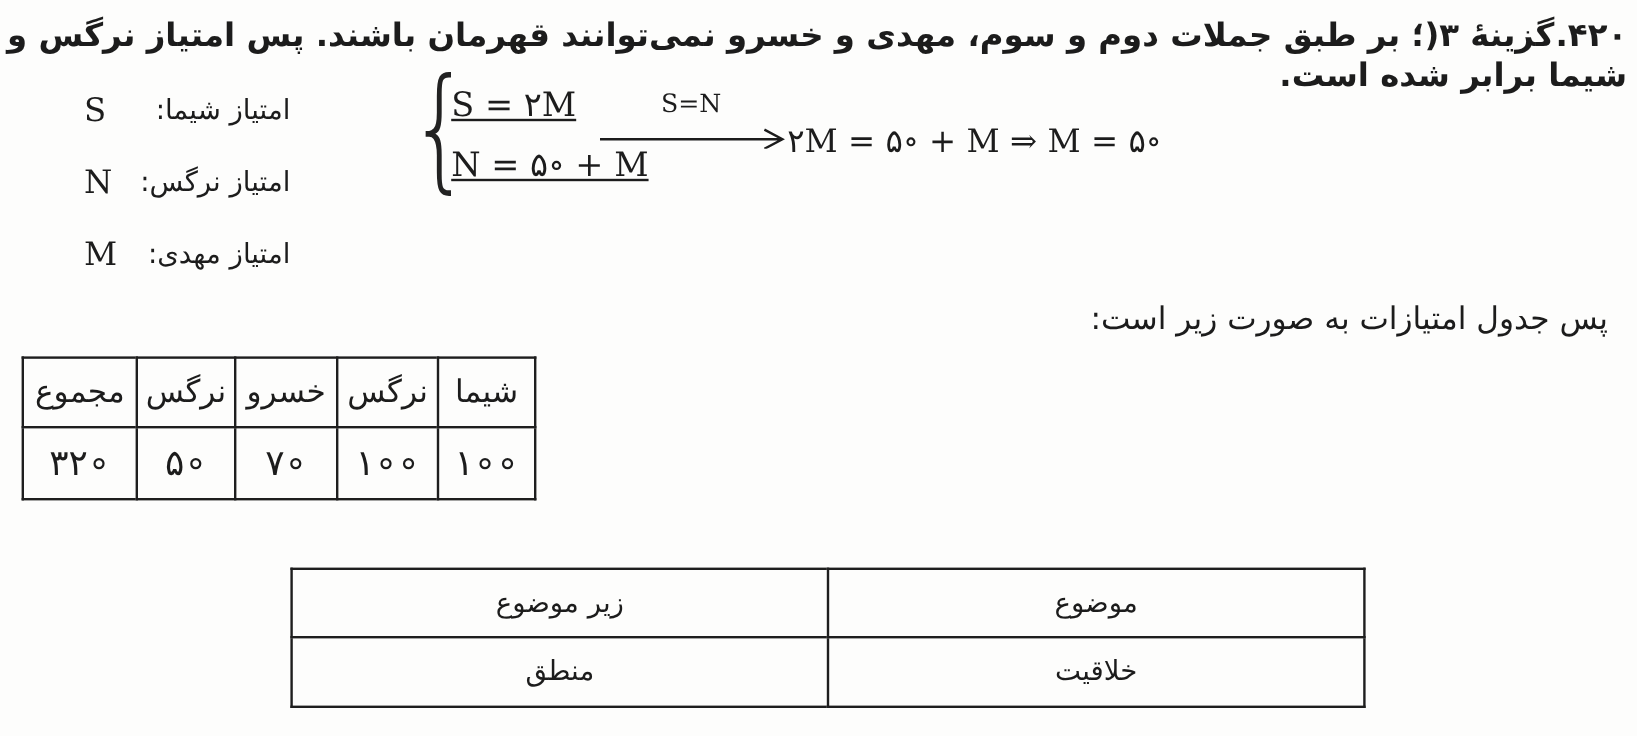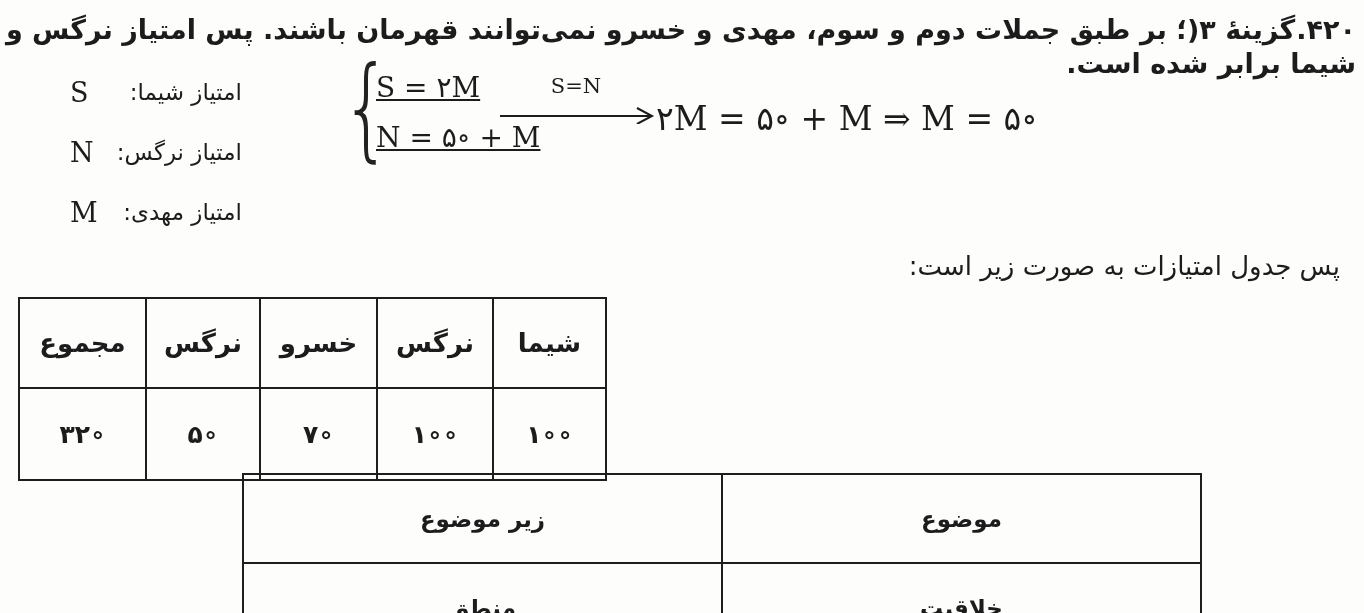--- a/index.html
+++ b/index.html
@@ -45,36 +45,36 @@
     font-size:28px;height:50px;line-height:50px;white-space:nowrap;text-decoration:underline;
   }
   .rxn-arrow{left:498px;top:72px}
   .rxn-arrow text{
     font-family:"DejaVu Serif","DejaVu Sans",serif;
     font-size:21px;fill:#1c1c1c;
   }
   .result-eq{
     left:656px;top:100px;
     direction:ltr;unicode-bidi:isolate;white-space:nowrap;
-    font-family:"DejaVu Serif","DejaVu Sans",serif;font-size:33px;line-height:38px;
+    font-family:"DejaVu Serif","DejaVu Sans",serif;font-size:27px;line-height:38px;
   }
 
   
   .table-intro{
     top:250px;right:24px;direction:rtl;text-align:right;
     font-size:26px;line-height:32px;
   }
 
   
   table{border-collapse:collapse;table-layout:fixed;direction:rtl}
-  td,th{border:2px solid #1e1e1e;text-align:center;vertical-align:middle;font-weight:bold;padding:16px}
+  td,th{border:2px solid #1e1e1e;text-align:center;vertical-align:middle;font-weight:normal;padding:0}
 
   .score-table{left:18px;top:297px}
   .score-table th{height:56px;font-size:26px}
-  .score-table td{height:58px;font-size:25px}
+  .score-table td{height:58px;font-size:30px}
   .score-table .c0{width:79px}
   .score-table .c1{width:82px}
   .score-table .c2{width:83px}
   .score-table .c3{width:80px}
   .score-table .c4{width:93px}
   .numv{direction:ltr;unicode-bidi:isolate;letter-spacing:3px}
 
   .topic-table{left:242px;top:473px}
   .topic-table th{height:55px;font-size:23px}
   .topic-table td{height:56px;font-size:23px}

